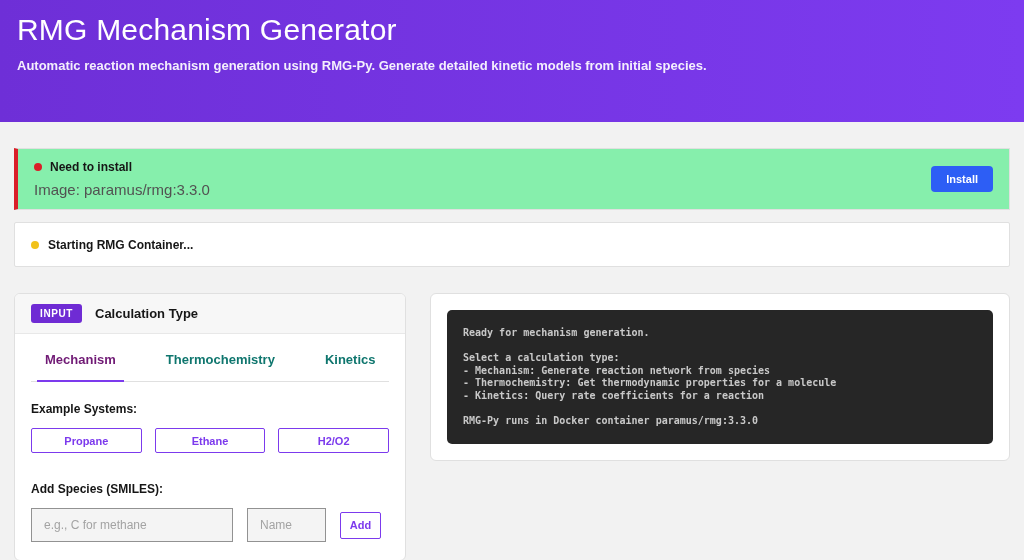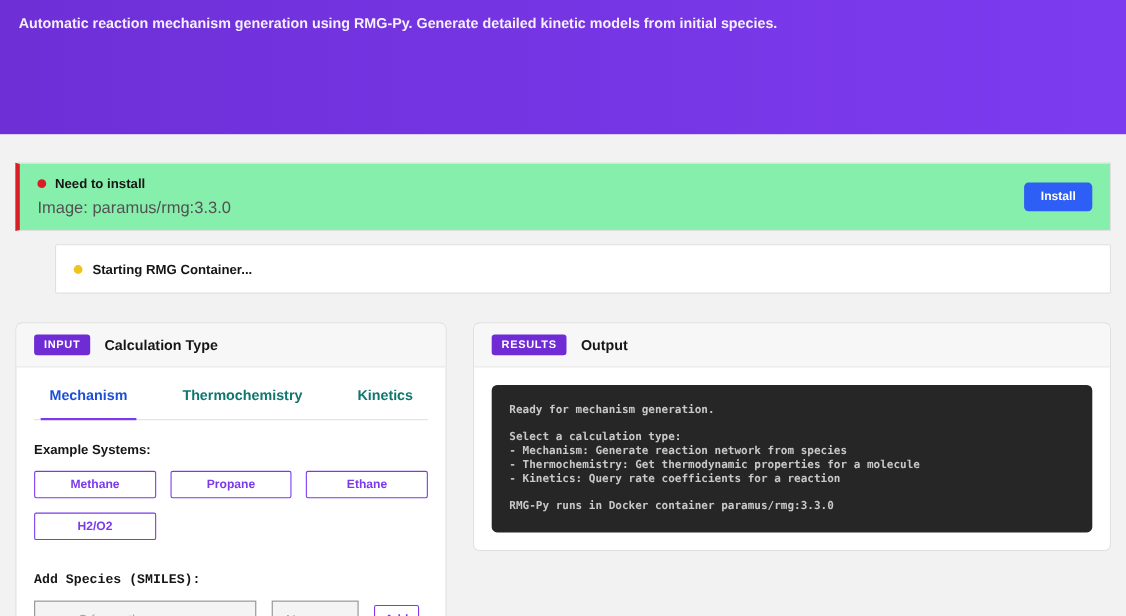--- a/index.html
+++ b/index.html
@@ -68,21 +68,20 @@
     background: #ffffff;
     border: 1px solid #e0e0e0;
     border-radius: 2px;
     padding: 0 16px;
     height: 45px;
     display: flex;
     align-items: center;
     gap: 9px;
     font-size: 12px;
     font-weight: 600;
-    margin-left: 36px;
   }
 
   
   .panels { display: flex; gap: 24px; margin-top: 26px; align-items: flex-start; }
   .panel {
     background: #ffffff;
     border: 1px solid #e0e0e0;
     border-radius: 6px;
     overflow: hidden;
   }
@@ -119,21 +118,21 @@
   }
   .tab {
     font-size: 13px;
     font-weight: 700;
     color: #0f766e;
     padding: 18px 8px 13px 8px;
     cursor: pointer;
     border-bottom: 2px solid transparent;
     margin-bottom: -1px;
   }
-  .tab.active { color: #1d4ed8; border-bottom-color: #7c3aed; }
+  .tab.active { color: #701a75; border-bottom-color: #7c3aed; }
 
   
   .section-label { font-size: 12px; font-weight: 700; margin: 20px 0 12px 0; }
   .example-grid {
     display: grid;
     grid-template-columns: repeat(3, 1fr);
     gap: 13px 13px;
   }
   .btn-example {
     background: #ffffff;
@@ -186,20 +185,21 @@
     font-weight: 700;
     line-height: 12.5px;
     white-space: pre-wrap;
     min-height: 125px;
   }
 </style>
 </head>
 <body>
 
 <header class="hero">
+  <h1>RMG Mechanism Generator</h1>
   <p>Automatic reaction mechanism generation using RMG-Py. Generate detailed kinetic models from initial species.</p>
 </header>
 
 <div class="main">
 
   <div class="install-banner">
     <div>
       <div class="status-row">
         <span class="dot red"></span>
         <span class="install-status">Need to install</span>
@@ -223,40 +223,35 @@
       </div>
       <div class="panel-body">
         <div class="tabs">
           <div class="tab active">Mechanism</div>
           <div class="tab">Thermochemistry</div>
           <div class="tab">Kinetics</div>
         </div>
 
         <div class="section-label">Example Systems:</div>
         <div class="example-grid">
-          <button class="btn-example">Methane</button>
           <button class="btn-example">Propane</button>
           <button class="btn-example">Ethane</button>
           <button class="btn-example">H2/O2</button>
         </div>
 
-        <div class="section-label" style="margin-top: 29px; font-family: Liberation Mono, monospace;">Add Species (SMILES):</div>
+        <div class="section-label" style="margin-top: 29px;">Add Species (SMILES):</div>
         <div class="species-row">
           <input class="text-input input-smiles" type="text" placeholder="e.g., C for methane" style="">
           <input class="text-input input-name" type="text" placeholder="Name" style="">
           <button class="btn-add">Add</button>
         </div>
       </div>
     </section>
 
     <section class="panel right">
-      <div class="panel-header">
-        <span class="badge">RESULTS</span>
-        <span class="panel-title">Output</span>
-      </div>
       <div class="terminal-wrap">
         <div class="terminal">Ready for mechanism generation.
 
 Select a calculation type:
 - Mechanism: Generate reaction network from species
 - Thermochemistry: Get thermodynamic properties for a molecule
 - Kinetics: Query rate coefficients for a reaction
 
 RMG-Py runs in Docker container paramus/rmg:3.3.0</div>
       </div>

